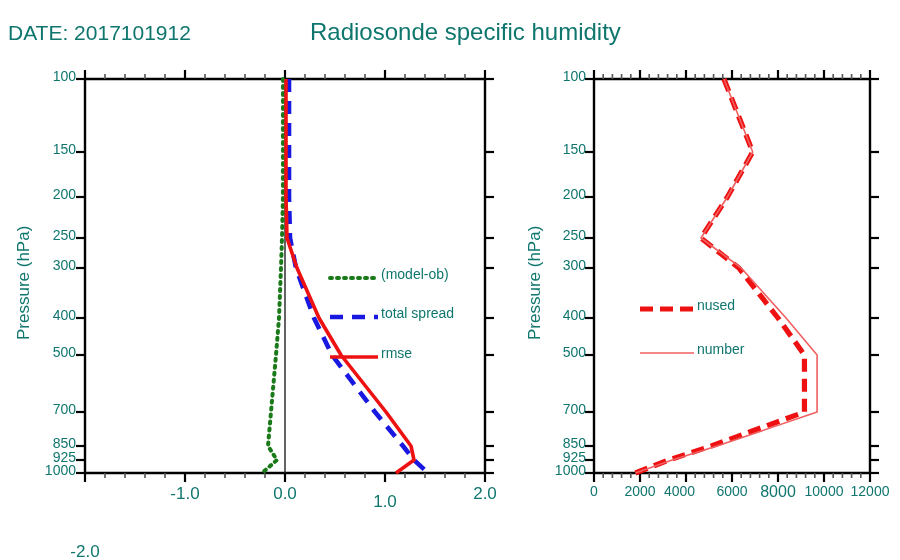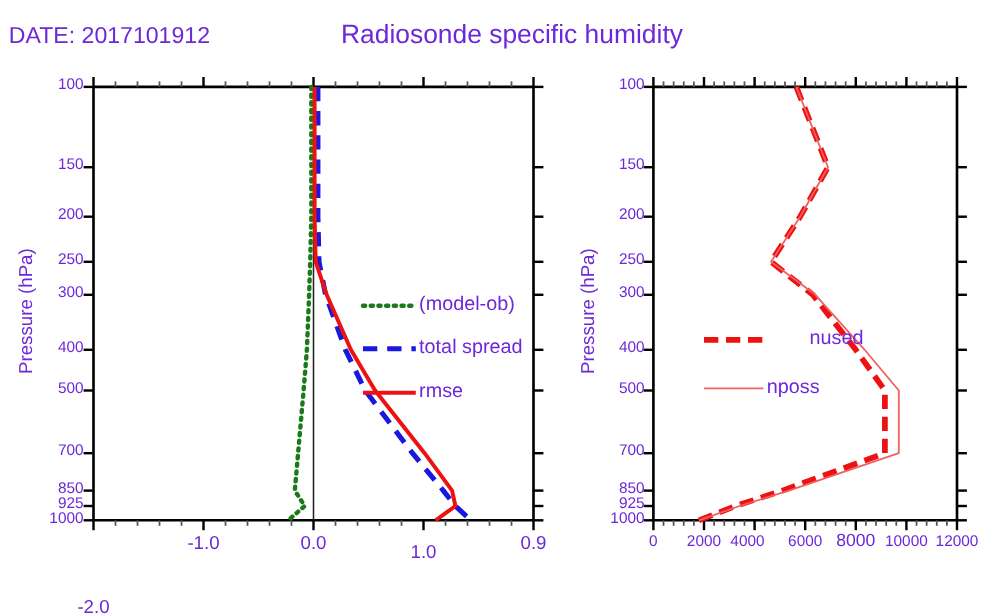--- a/index.html
+++ b/index.html
@@ -6,21 +6,21 @@
     margin: 0;
     padding: 0;
     background: #ffffff;
   }
   #page {
     position: relative;
     width: 900px;
     height: 560px;
     background: #ffffff;
     font-family: "Liberation Sans", sans-serif;
-    color: #6d28d9;
+    color: #0f766e;
     overflow: hidden;
   }
   .txt { position: absolute; white-space: nowrap; }
   #date-label {
     left: 8px; top: 21px;
     font-size: 21px;
   }
   #plot-title {
     left: 310px; top: 18px;
     font-size: 24px;
@@ -48,21 +48,21 @@
   }
   .xaxis-title {
     position: absolute;
     font-size: 17px;
     text-align: center;
     white-space: nowrap;
   }
   #xtitle-left { left: 135px; top: 512px; width: 300px; }
   #xtitle-right { left: 640px; top: 508px; width: 190px; font-size: 15px;}
   svg.plot { position: absolute; left: 0; top: 0; overflow: visible; }
-  .legend-text { position: absolute; font-size: 18px; white-space: nowrap; text-align: right; }
+  .legend-text { position: absolute; font-size: 14px; white-space: nowrap; text-align: right; }
   sup { font-size: 0.68em; vertical-align: super; }
 </style>
 </head>
 <body>
 
 <div id="page">
 
   <div class="txt" id="date-label">DATE: 2017101912</div>
   <div class="txt" id="plot-title">Radiosonde specific humidity</div>
 
@@ -244,22 +244,22 @@
         <line x1="330" y1="357" x2="378" y2="357" stroke="#ee1111" stroke-width="3.6" stroke-linecap="butt"></line>
         <line x1="640" y1="309" x2="694" y2="309" stroke="#ee1111" stroke-width="5.2" stroke-linecap="butt" stroke-dasharray="13,7"></line>
         <line x1="640" y1="353" x2="694" y2="353" stroke="#f06060" stroke-width="1.6" stroke-linecap="butt"></line>
       </g>
   </svg>
 
   <div id="legend-layer">
       <div class="legend-text" style="left: 381px; top: 266px;">(model-ob)</div>
       <div class="legend-text" style="left: 381px; top: 305px;">total spread</div>
       <div class="legend-text" style="left: 381px; top: 345px;">rmse</div>
-      <div class="legend-text" style="left: 736px; top: 297px;">nused</div>
-      <div class="legend-text" style="left: 697px; top: 341px;">nposs</div>
+      <div class="legend-text" style="left: 697px; top: 297px;">nused</div>
+      <div class="legend-text" style="left: 697px; top: 341px;">number</div>
     </div>
 
 <div class="ytick-label" style="width: 70px; left: 6px; top: 68px;">100</div>
     <div class="ytick-label" style="width: 70px; left: 6px; top: 141px;">150</div>
     <div class="ytick-label" style="width: 70px; left: 6px; top: 186px;">200</div>
     <div class="ytick-label" style="width: 70px; left: 6px; top: 227px;">250</div>
     <div class="ytick-label" style="width: 70px; left: 6px; top: 257px;">300</div>
     <div class="ytick-label" style="width: 70px; left: 6px; top: 307px;">400</div>
     <div class="ytick-label" style="width: 70px; left: 6px; top: 344px;">500</div>
     <div class="ytick-label" style="width: 70px; left: 6px; top: 401px;">700</div>
@@ -274,21 +274,21 @@
     <div class="ytick-label" style="width: 70px; left: 516px; top: 307px;">400</div>
     <div class="ytick-label" style="width: 70px; left: 516px; top: 344px;">500</div>
     <div class="ytick-label" style="width: 70px; left: 516px; top: 401px;">700</div>
     <div class="ytick-label" style="width: 70px; left: 516px; top: 435px;">850</div>
     <div class="ytick-label" style="width: 70px; left: 516px; top: 449px;">925</div>
     <div class="ytick-label" style="width: 70px; left: 516px; top: 462px;">1000</div>
     <div class="xtick-label" style="width: 90px; left: 40px; top: 510px; margin-top: 32px;">-2.0</div>
     <div class="xtick-label" style="width: 90px; left: 140px; top: 484px;">-1.0</div>
     <div class="xtick-label" style="width: 90px; left: 240px; top: 484px;">0.0</div>
     <div class="xtick-label" style="width: 90px; left: 340px; top: 492px;">1.0</div>
-    <div class="xtick-label" style="width: 90px; left: 440px; top: 484px;">0.9</div>
+    <div class="xtick-label" style="width: 90px; left: 440px; top: 484px;">2.0</div>
     <div class="xtick-label" style="width: 90px; left: 549px; top: 483px; font-size: 14px;">0</div>
     <div class="xtick-label" style="width: 90px; left: 595px; top: 483px; font-size: 14px;">2000</div>
     <div class="xtick-label" style="width: 77px; left: 641px; top: 483px; font-size: 14px;">4000</div>
     <div class="xtick-label" style="width: 90px; left: 687px; top: 483px; font-size: 14px;">6000</div>
     <div class="xtick-label" style="width: 90px; left: 733px; top: 483px; font-size: 16px;">8000</div>
     <div class="xtick-label" style="width: 90px; left: 779px; top: 483px; font-size: 14px;">10000</div>
     <div class="xtick-label" style="width: 90px; left: 825px; top: 483px; font-size: 14px;">12000</div>
   </div>
 
 </body></html>

